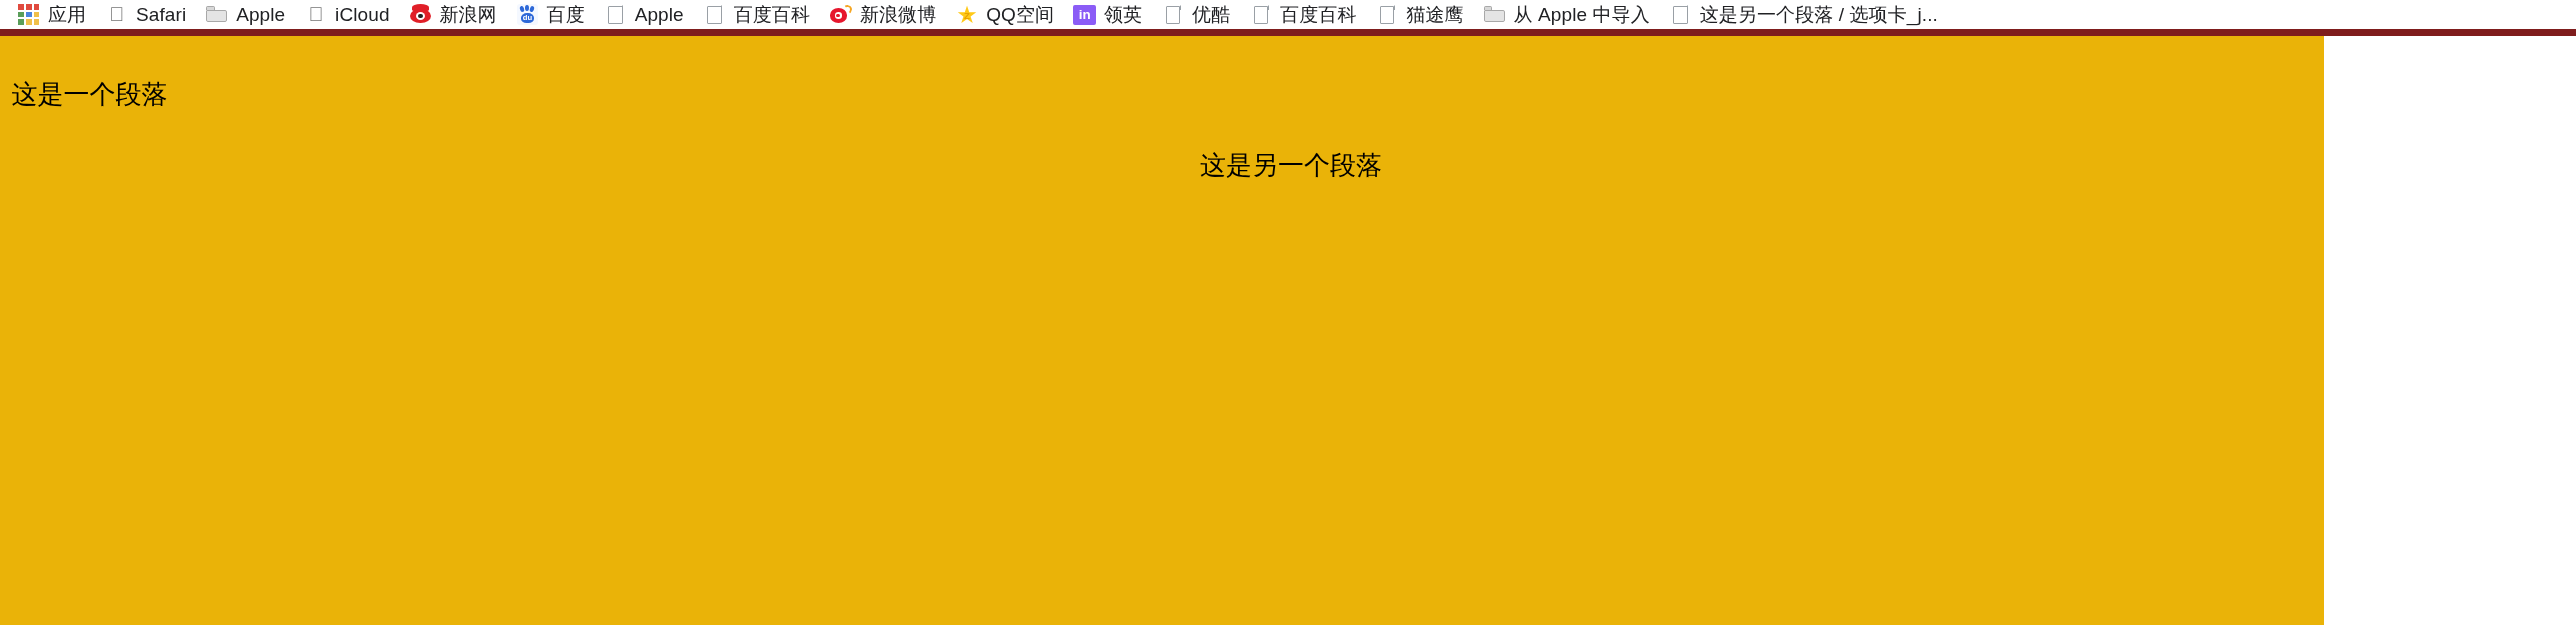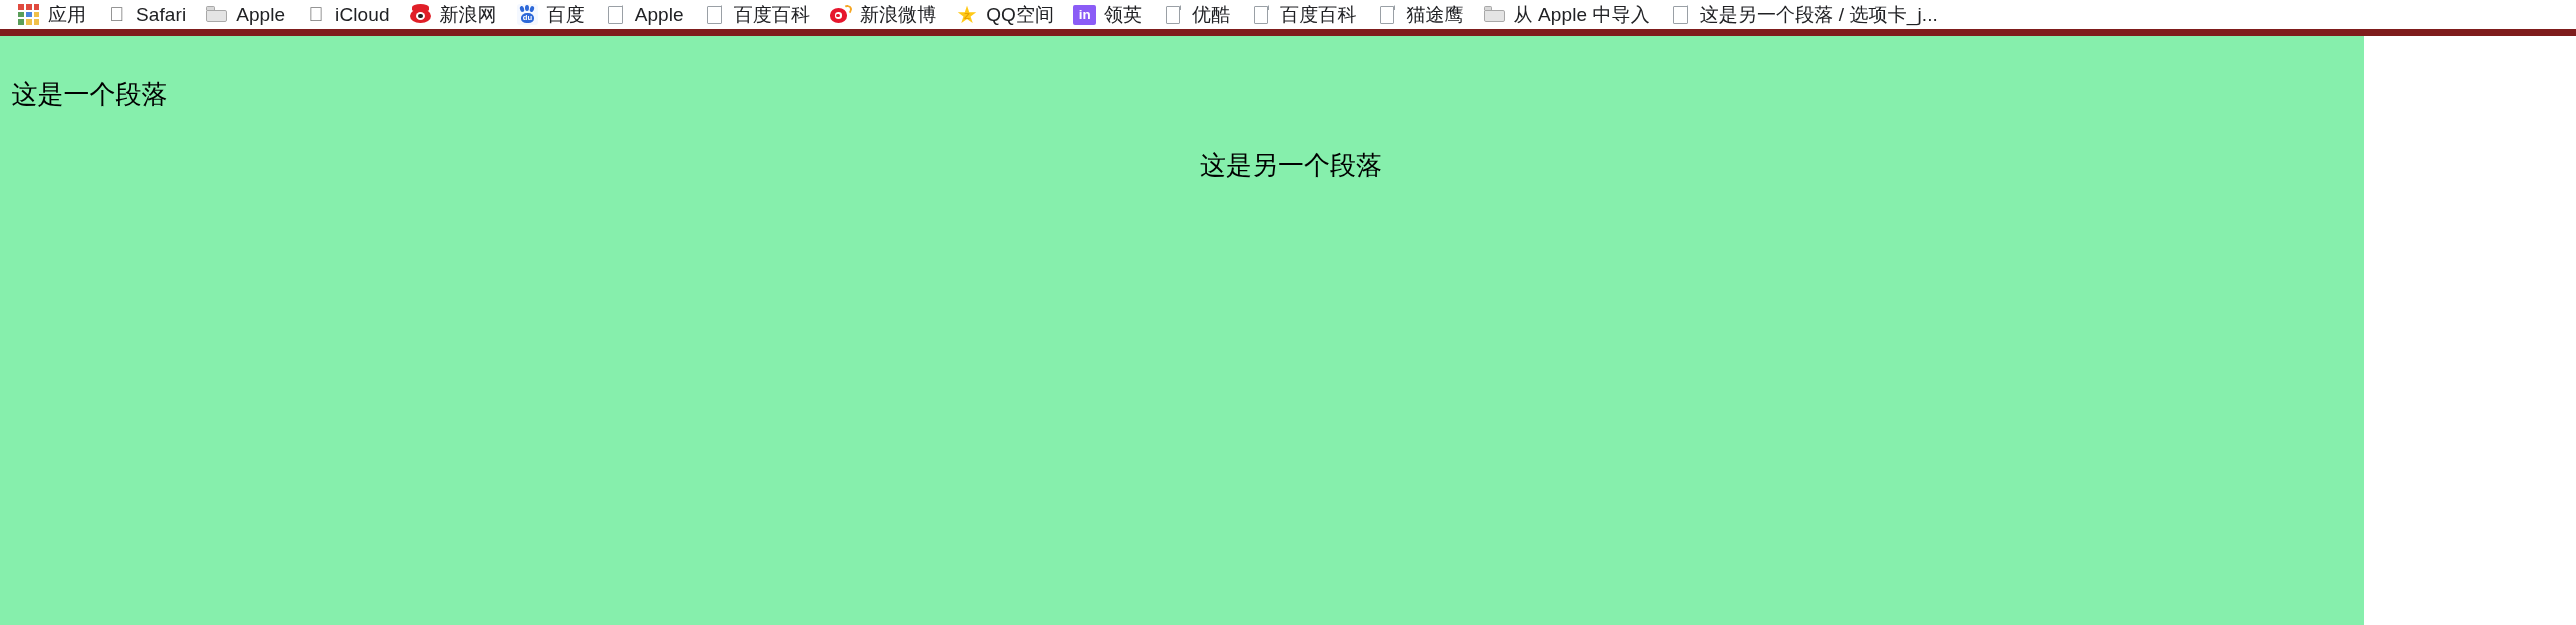--- a/index.html
+++ b/index.html
@@ -269,22 +269,21 @@
     font-family: "Liberation Sans", sans-serif;
   }
 
   
   #page-content {
     position: absolute;
     top: 36px;
     left: 0;
     width: 2324px;
     height: 589px;
-    background: #86efac;
-    padding-left: 40px;
+    background: #eab308;
   }
   .para {
     font-size: 26px;
     color: #000000;
     font-family: "DejaVu Sans", "Liberation Sans", sans-serif;
     line-height: 1.2;
   }
   #para-1 {
     position: absolute;
     left: 11.5px;

